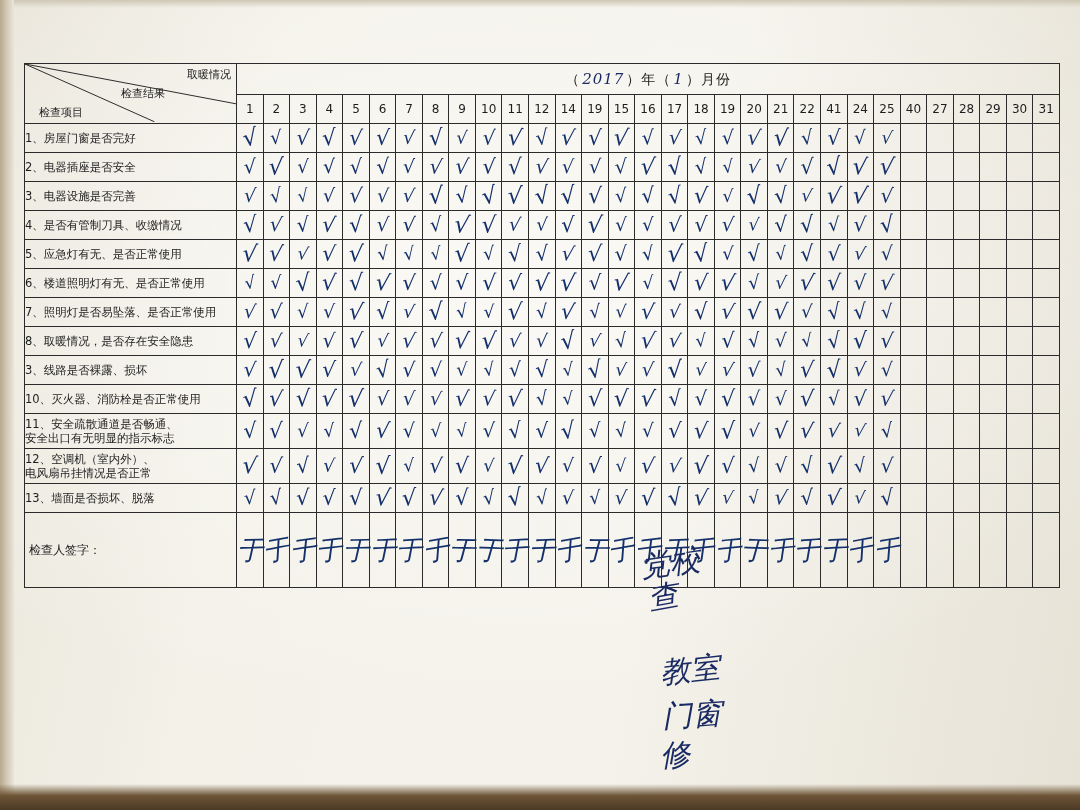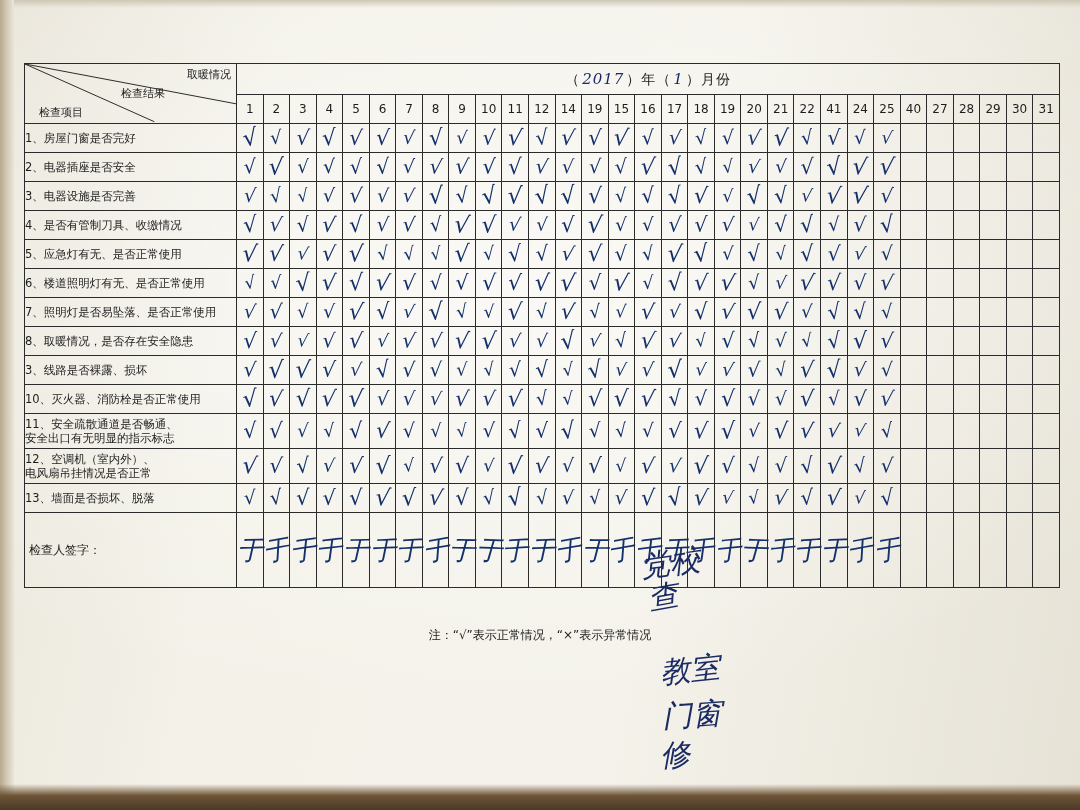--- a/index.html
+++ b/index.html
@@ -1449,21 +1449,20 @@
             <td class="check"></td>
             <td class="check"></td>
             <td class="check"></td>
             <td class="check"></td>
             <td class="check"></td>
           </tr>
         </tbody>
     </table>
   </div>
 
-  <div id="note">注：“√”表示正常情况，“×”表示异常情况</div>
 
   <div class="scrawl" id="scrawl-1">党校</div>
   <div class="scrawl" id="scrawl-2">查</div>
   <div class="scrawl" id="scrawl-3">教室</div>
   <div class="scrawl" id="scrawl-4">门窗</div>
   <div class="scrawl" id="scrawl-5">修</div>
 
   <div id="bottom-edge"></div>
 </div>
 

